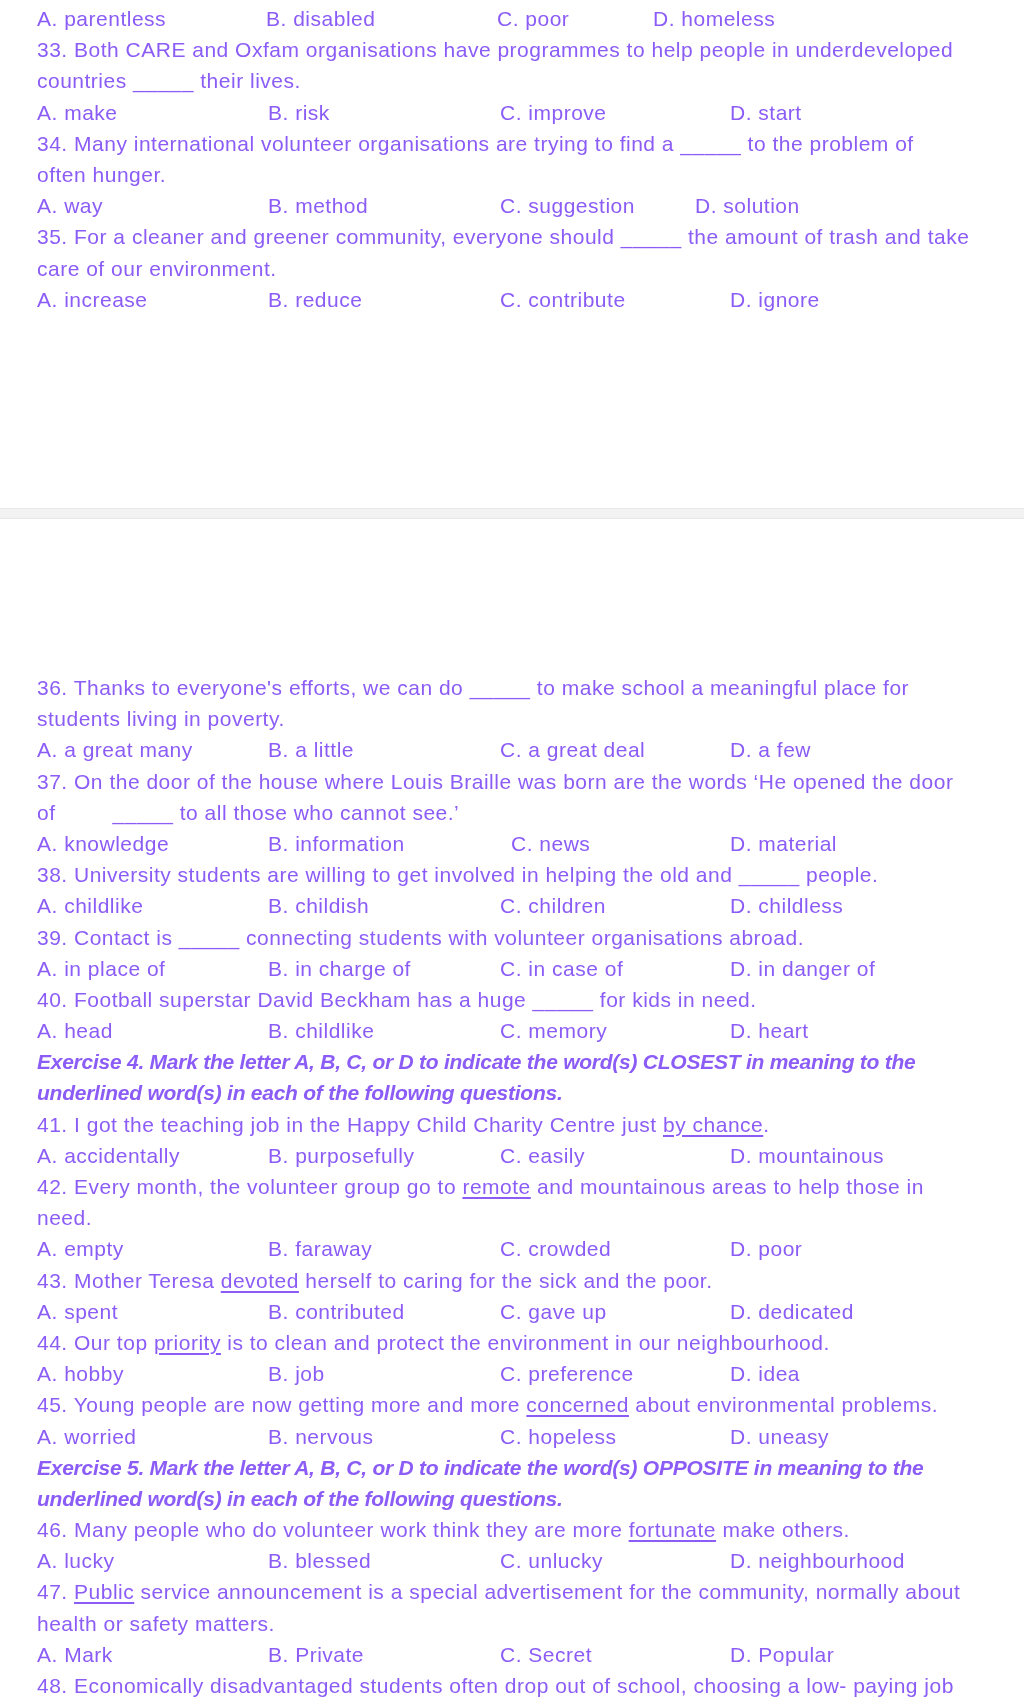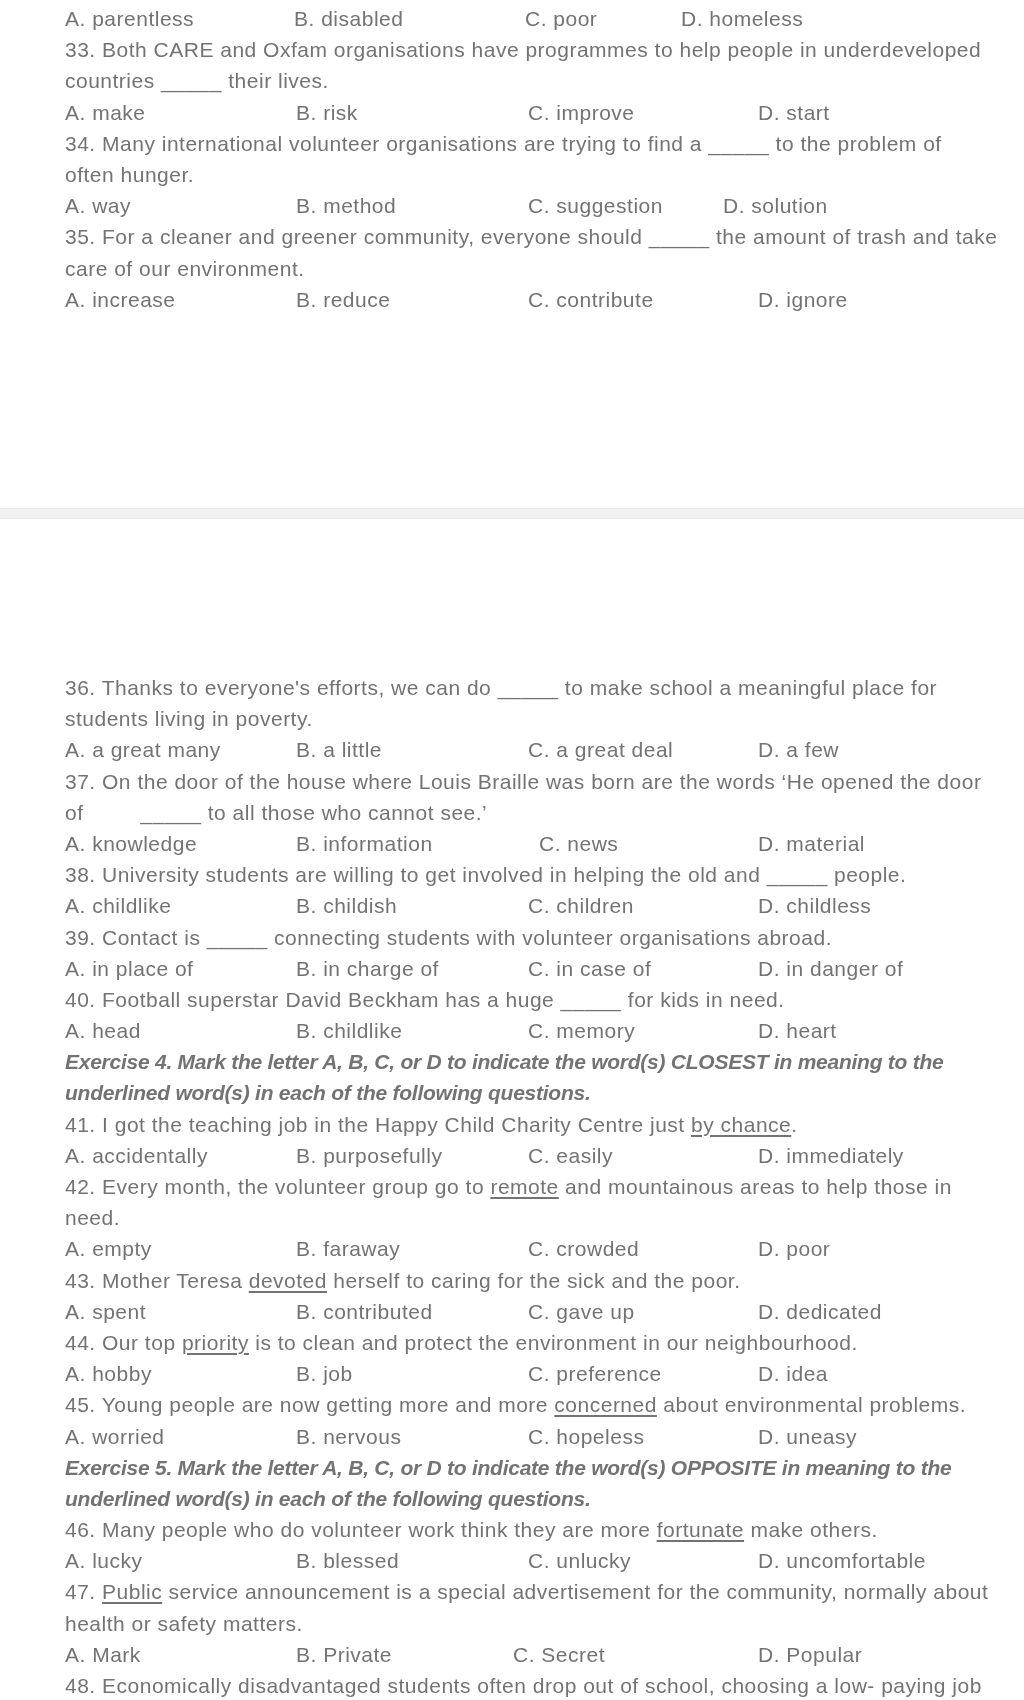--- a/index.html
+++ b/index.html
@@ -18,23 +18,22 @@
     position: absolute;
     left: 37px;
     right: 0;
   }
   .line {
     position: relative;
     height: 31.2px;
     line-height: 31.2px;
     font-size: 21px;
     letter-spacing: 0.5px;
-    color: #737373;
+    color: #8b5cf6;
     white-space: nowrap;
-    margin-left: 28px;
   }
   .line.bi {
     font-weight: bold;
     font-style: italic;
     letter-spacing: -0.25px;
   }
   .opt {
     position: absolute;
     top: 0;
   }
@@ -126,21 +125,21 @@
         <span class="opt" style="left: 463px;">C. memory</span>
         <span class="opt" style="left: 693px;">D. heart</span>
       </div>
       <div class="line bi"><span>Exercise 4. Mark the letter A, B, C, or D to indicate the word(s) CLOSEST in meaning to the</span></div>
       <div class="line bi"><span>underlined word(s) in each of the following questions.</span></div>
       <div class="line"><span>41. I got the teaching job in the Happy Child Charity Centre just </span><span class="u">by chance</span><span>.</span></div>
       <div class="line">
         <span class="opt" style="left: 0px;">A. accidentally</span>
         <span class="opt" style="left: 231px;">B. purposefully</span>
         <span class="opt" style="left: 463px;">C. easily</span>
-        <span class="opt" style="left: 693px;">D. immediately</span>
+        <span class="opt" style="left: 693px;">D. mountainous</span>
       </div>
       <div class="line"><span>42. Every month, the volunteer group go to </span><span class="u">remote</span><span> and mountainous areas to help those in</span></div>
       <div class="line"><span>need.</span></div>
       <div class="line">
         <span class="opt" style="left: 0px;">A. empty</span>
         <span class="opt" style="left: 231px;">B. faraway</span>
         <span class="opt" style="left: 463px;">C. crowded</span>
         <span class="opt" style="left: 693px;">D. poor</span>
       </div>
       <div class="line"><span>43. Mother Teresa </span><span class="u">devoted</span><span> herself to caring for the sick and the poor.</span></div>
@@ -164,25 +163,25 @@
         <span class="opt" style="left: 463px;">C. hopeless</span>
         <span class="opt" style="left: 693px;">D. uneasy</span>
       </div>
       <div class="line bi"><span>Exercise 5. Mark the letter A, B, C, or D to indicate the word(s) OPPOSITE in meaning to the</span></div>
       <div class="line bi"><span>underlined word(s) in each of the following questions.</span></div>
       <div class="line"><span>46. Many people who do volunteer work think they are more </span><span class="u">fortunate</span><span> make others.</span></div>
       <div class="line">
         <span class="opt" style="left: 0px;">A. lucky</span>
         <span class="opt" style="left: 231px;">B. blessed</span>
         <span class="opt" style="left: 463px;">C. unlucky</span>
-        <span class="opt" style="left: 693px;">D. uncomfortable</span>
+        <span class="opt" style="left: 693px;">D. neighbourhood</span>
       </div>
       <div class="line"><span>47. </span><span class="u">Public</span><span> service announcement is a special advertisement for the community, normally about</span></div>
       <div class="line"><span>health or safety matters.</span></div>
       <div class="line">
         <span class="opt" style="left: 0px;">A. Mark</span>
         <span class="opt" style="left: 231px;">B. Private</span>
-        <span class="opt" style="left: 448px;">C. Secret</span>
+        <span class="opt" style="left: 463px;">C. Secret</span>
         <span class="opt" style="left: 693px;">D. Popular</span>
       </div>
       <div class="line"><span>48. Economically disadvantaged students often drop out of school, choosing a low- paying job</span></div>
     </div>
   </div>
 
 </body></html>

